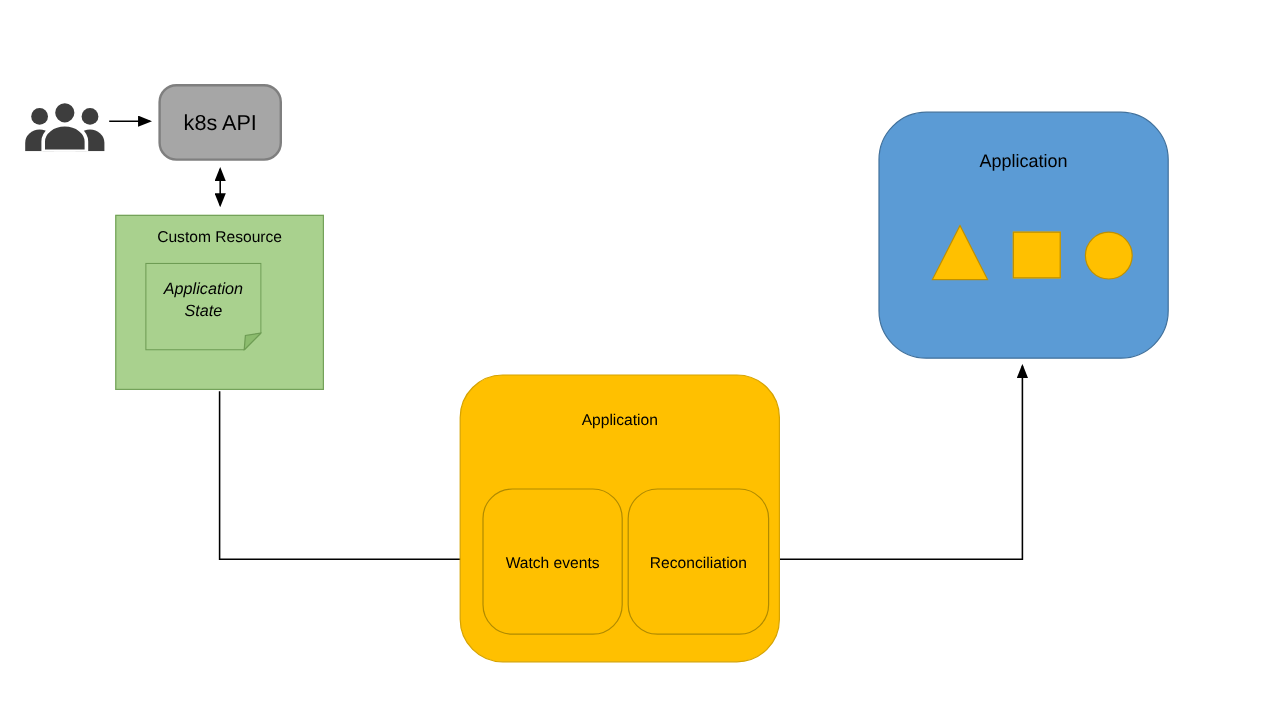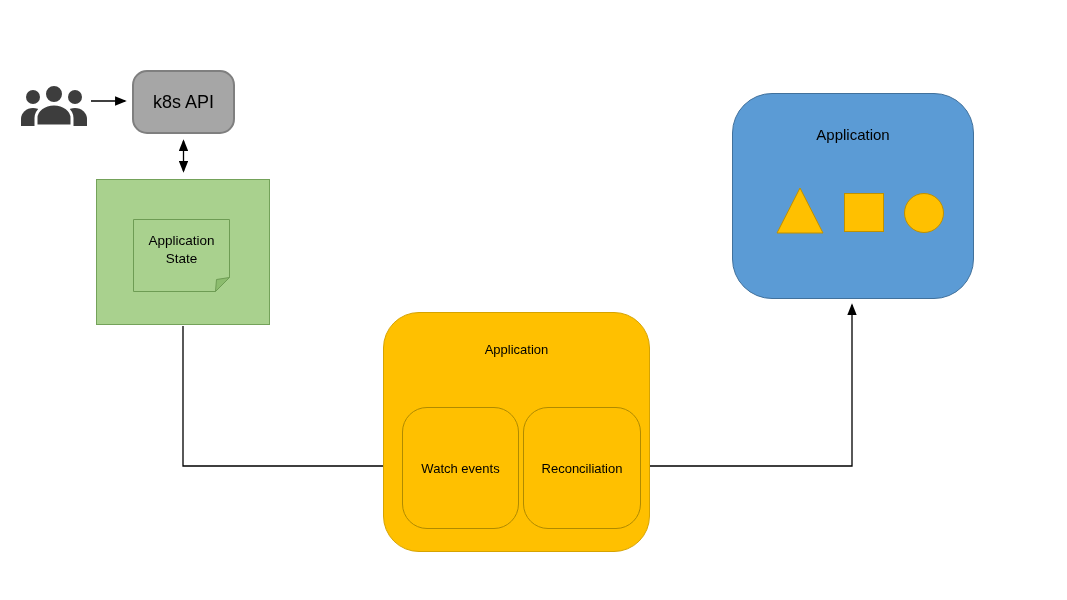--- a/index.html
+++ b/index.html
@@ -54,22 +54,22 @@
   .green-label {
     position: absolute;
     left: 0; top: 10px; width: 100%;
     text-align: center;
     font-size: 13px;
     font-weight: 500;
     color: #000;
   }
   .note {
     position: absolute;
-    left: 36px; top: 39px;
-    width: 97px; height: 73px;
+    left: 24px; top: 39px;
+    width: 97px; height: 73px; font-style: italic;
   }
   .note svg { position: absolute; left: 0; top: 0; }
   .note-text {
     position: absolute;
     left: 8px; top: 13px; width: 81px;
     text-align: center;
     font-size: 13.5px;
     font-weight: 500;
     line-height: 1.35;
     color: #000;
@@ -162,20 +162,21 @@
       <circle cx="34" cy="10" r="9.5" stroke="#ffffff" stroke-width="3"></circle>
       <path d="M16,42 v-8 a18,14 0 0 1 36,0 v8 z" stroke="#ffffff" stroke-width="3"></path>
     </g>
   </svg>
 
   <div class="node node-k8s">
     <span>k8s API</span>
   </div>
 
   <div class="node node-green">
+    <div class="green-label">Custom Resource</div>
     <div class="note">
       <svg width="97" height="73" viewBox="0 0 97 73" xmlns="http://www.w3.org/2000/svg">
         <path d="M0.5,0.5 H96.5 V58.5 L82.5,72.5 H0.5 Z" fill="#A9D18E" stroke="#6E9C54" stroke-width="1"></path>
         <path d="M82.5,72.5 L83.5,60.5 L96.5,58.5 Z" fill="#8CBC6E" stroke="#6E9C54" stroke-width="1"></path>
       </svg>
       <div class="note-text">Application State</div>
     </div>
   </div>
 
   <div class="node node-controller">

